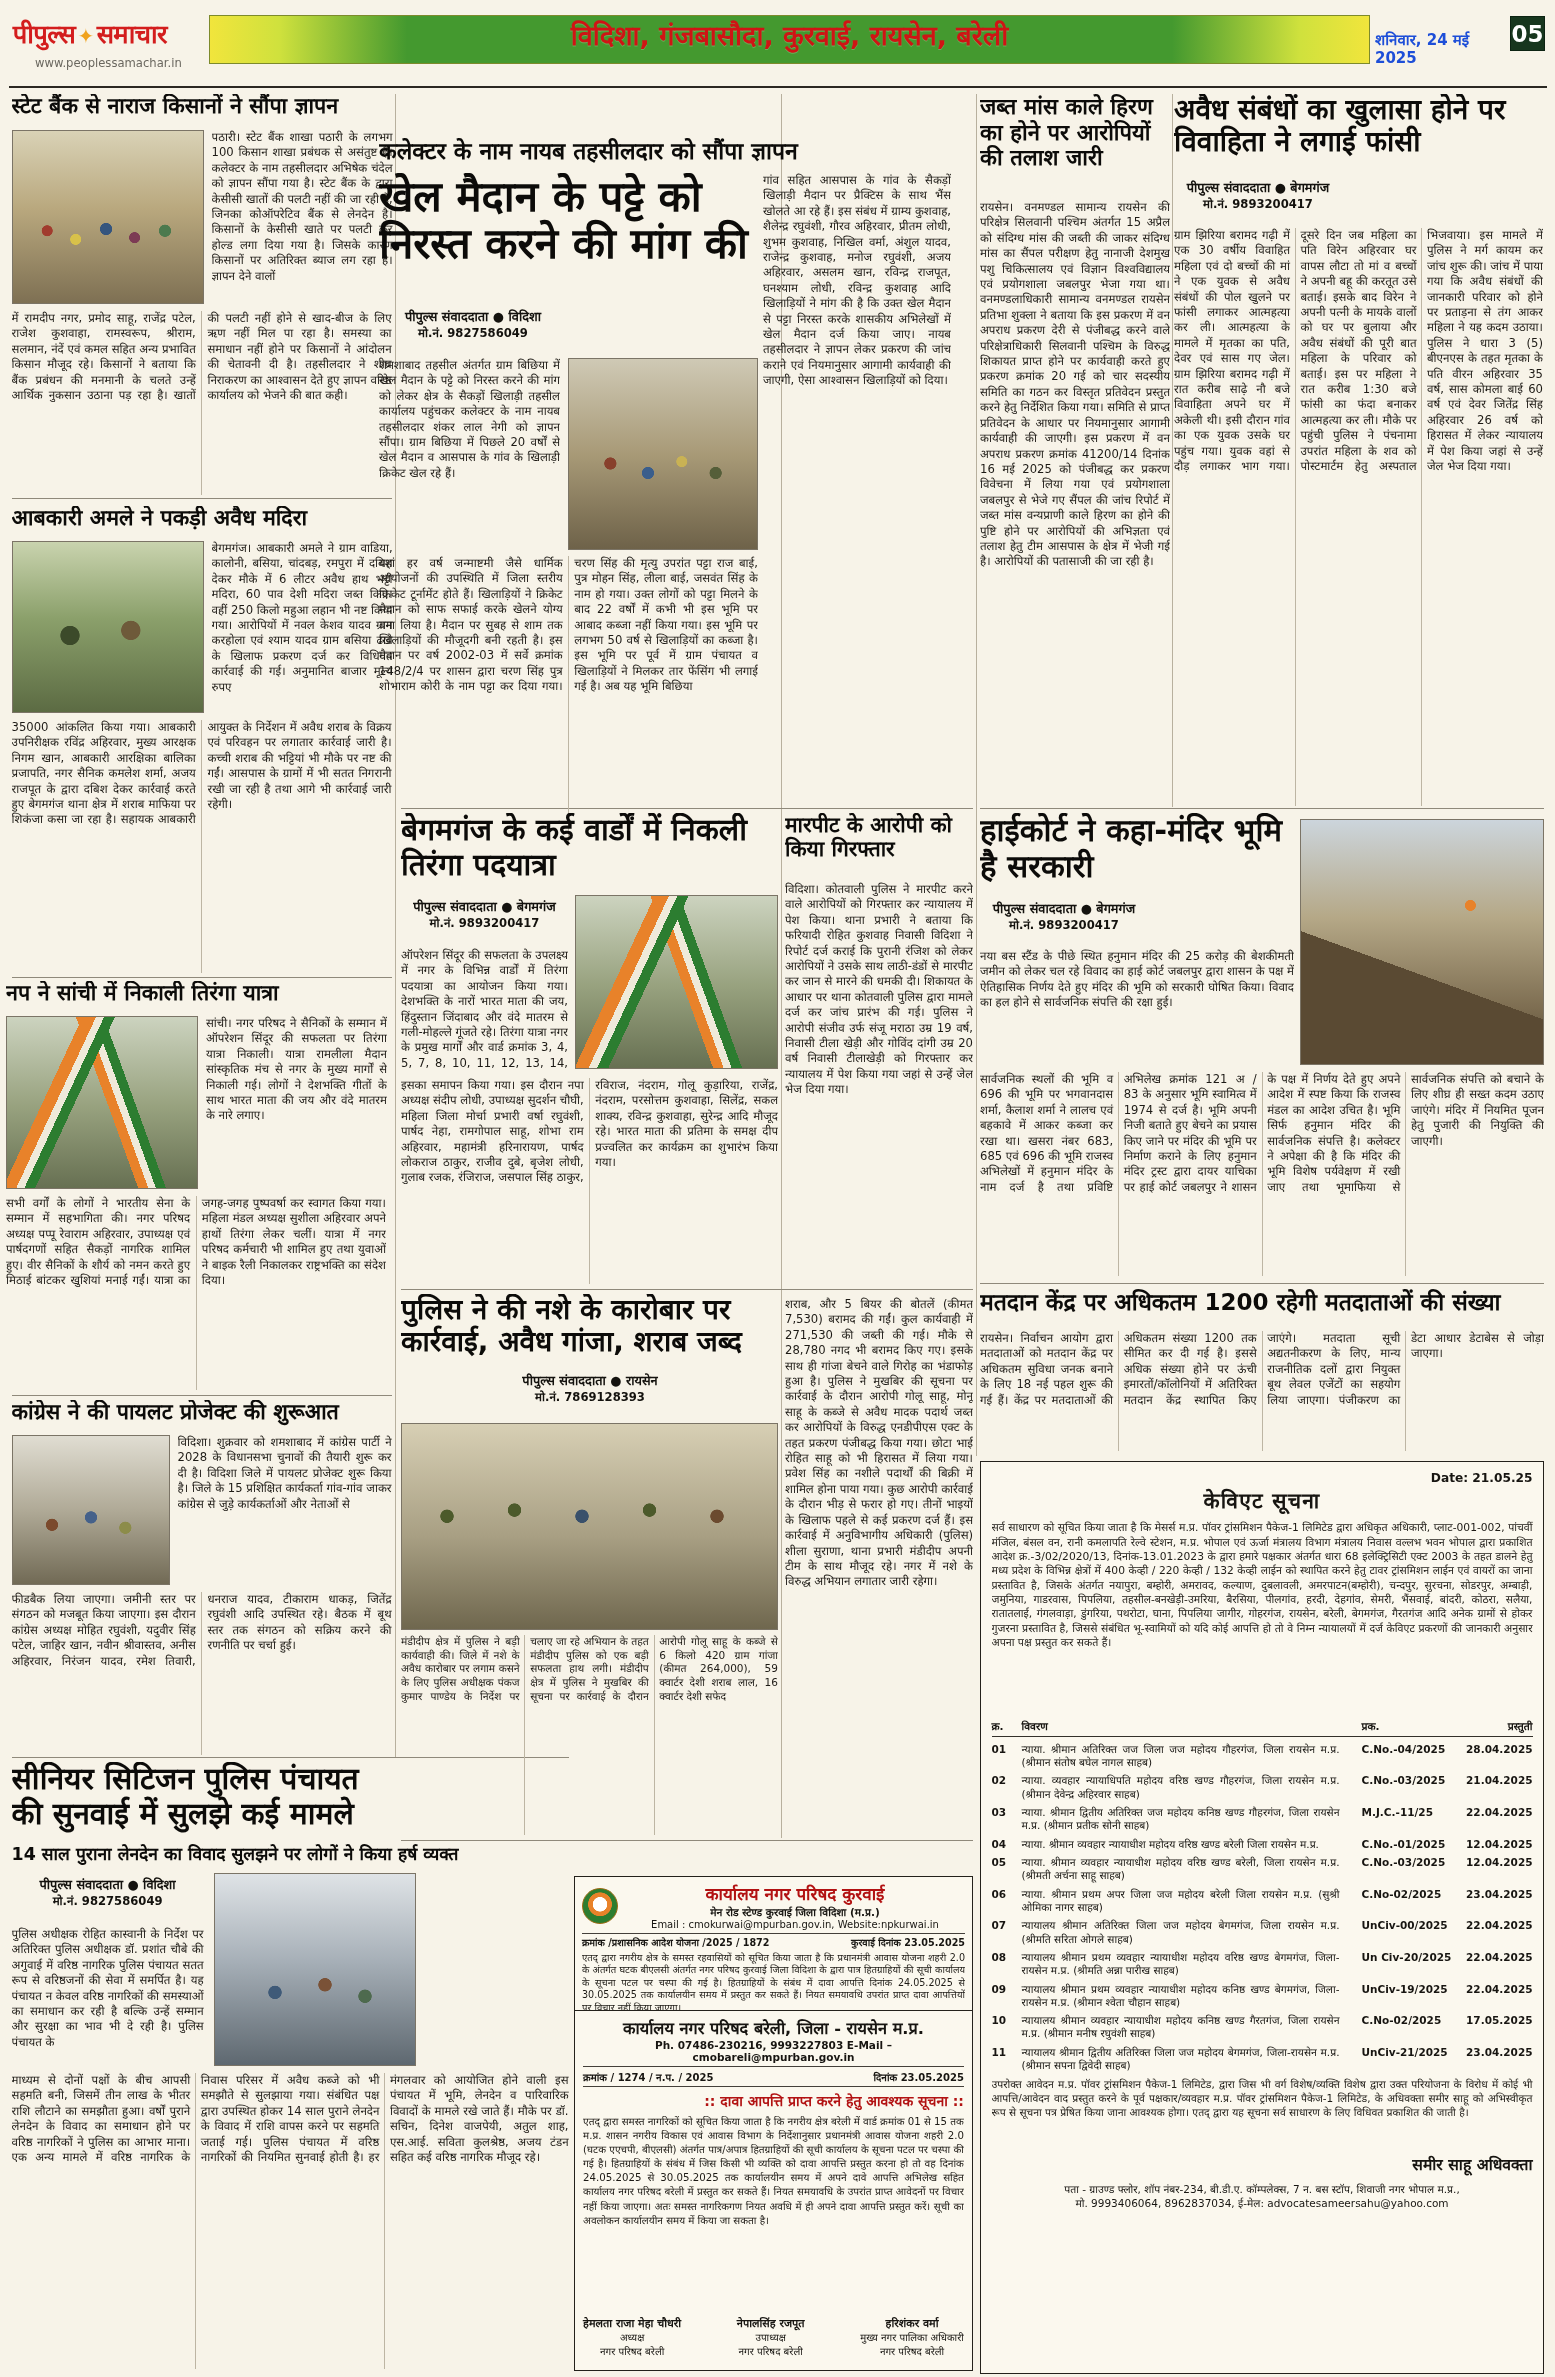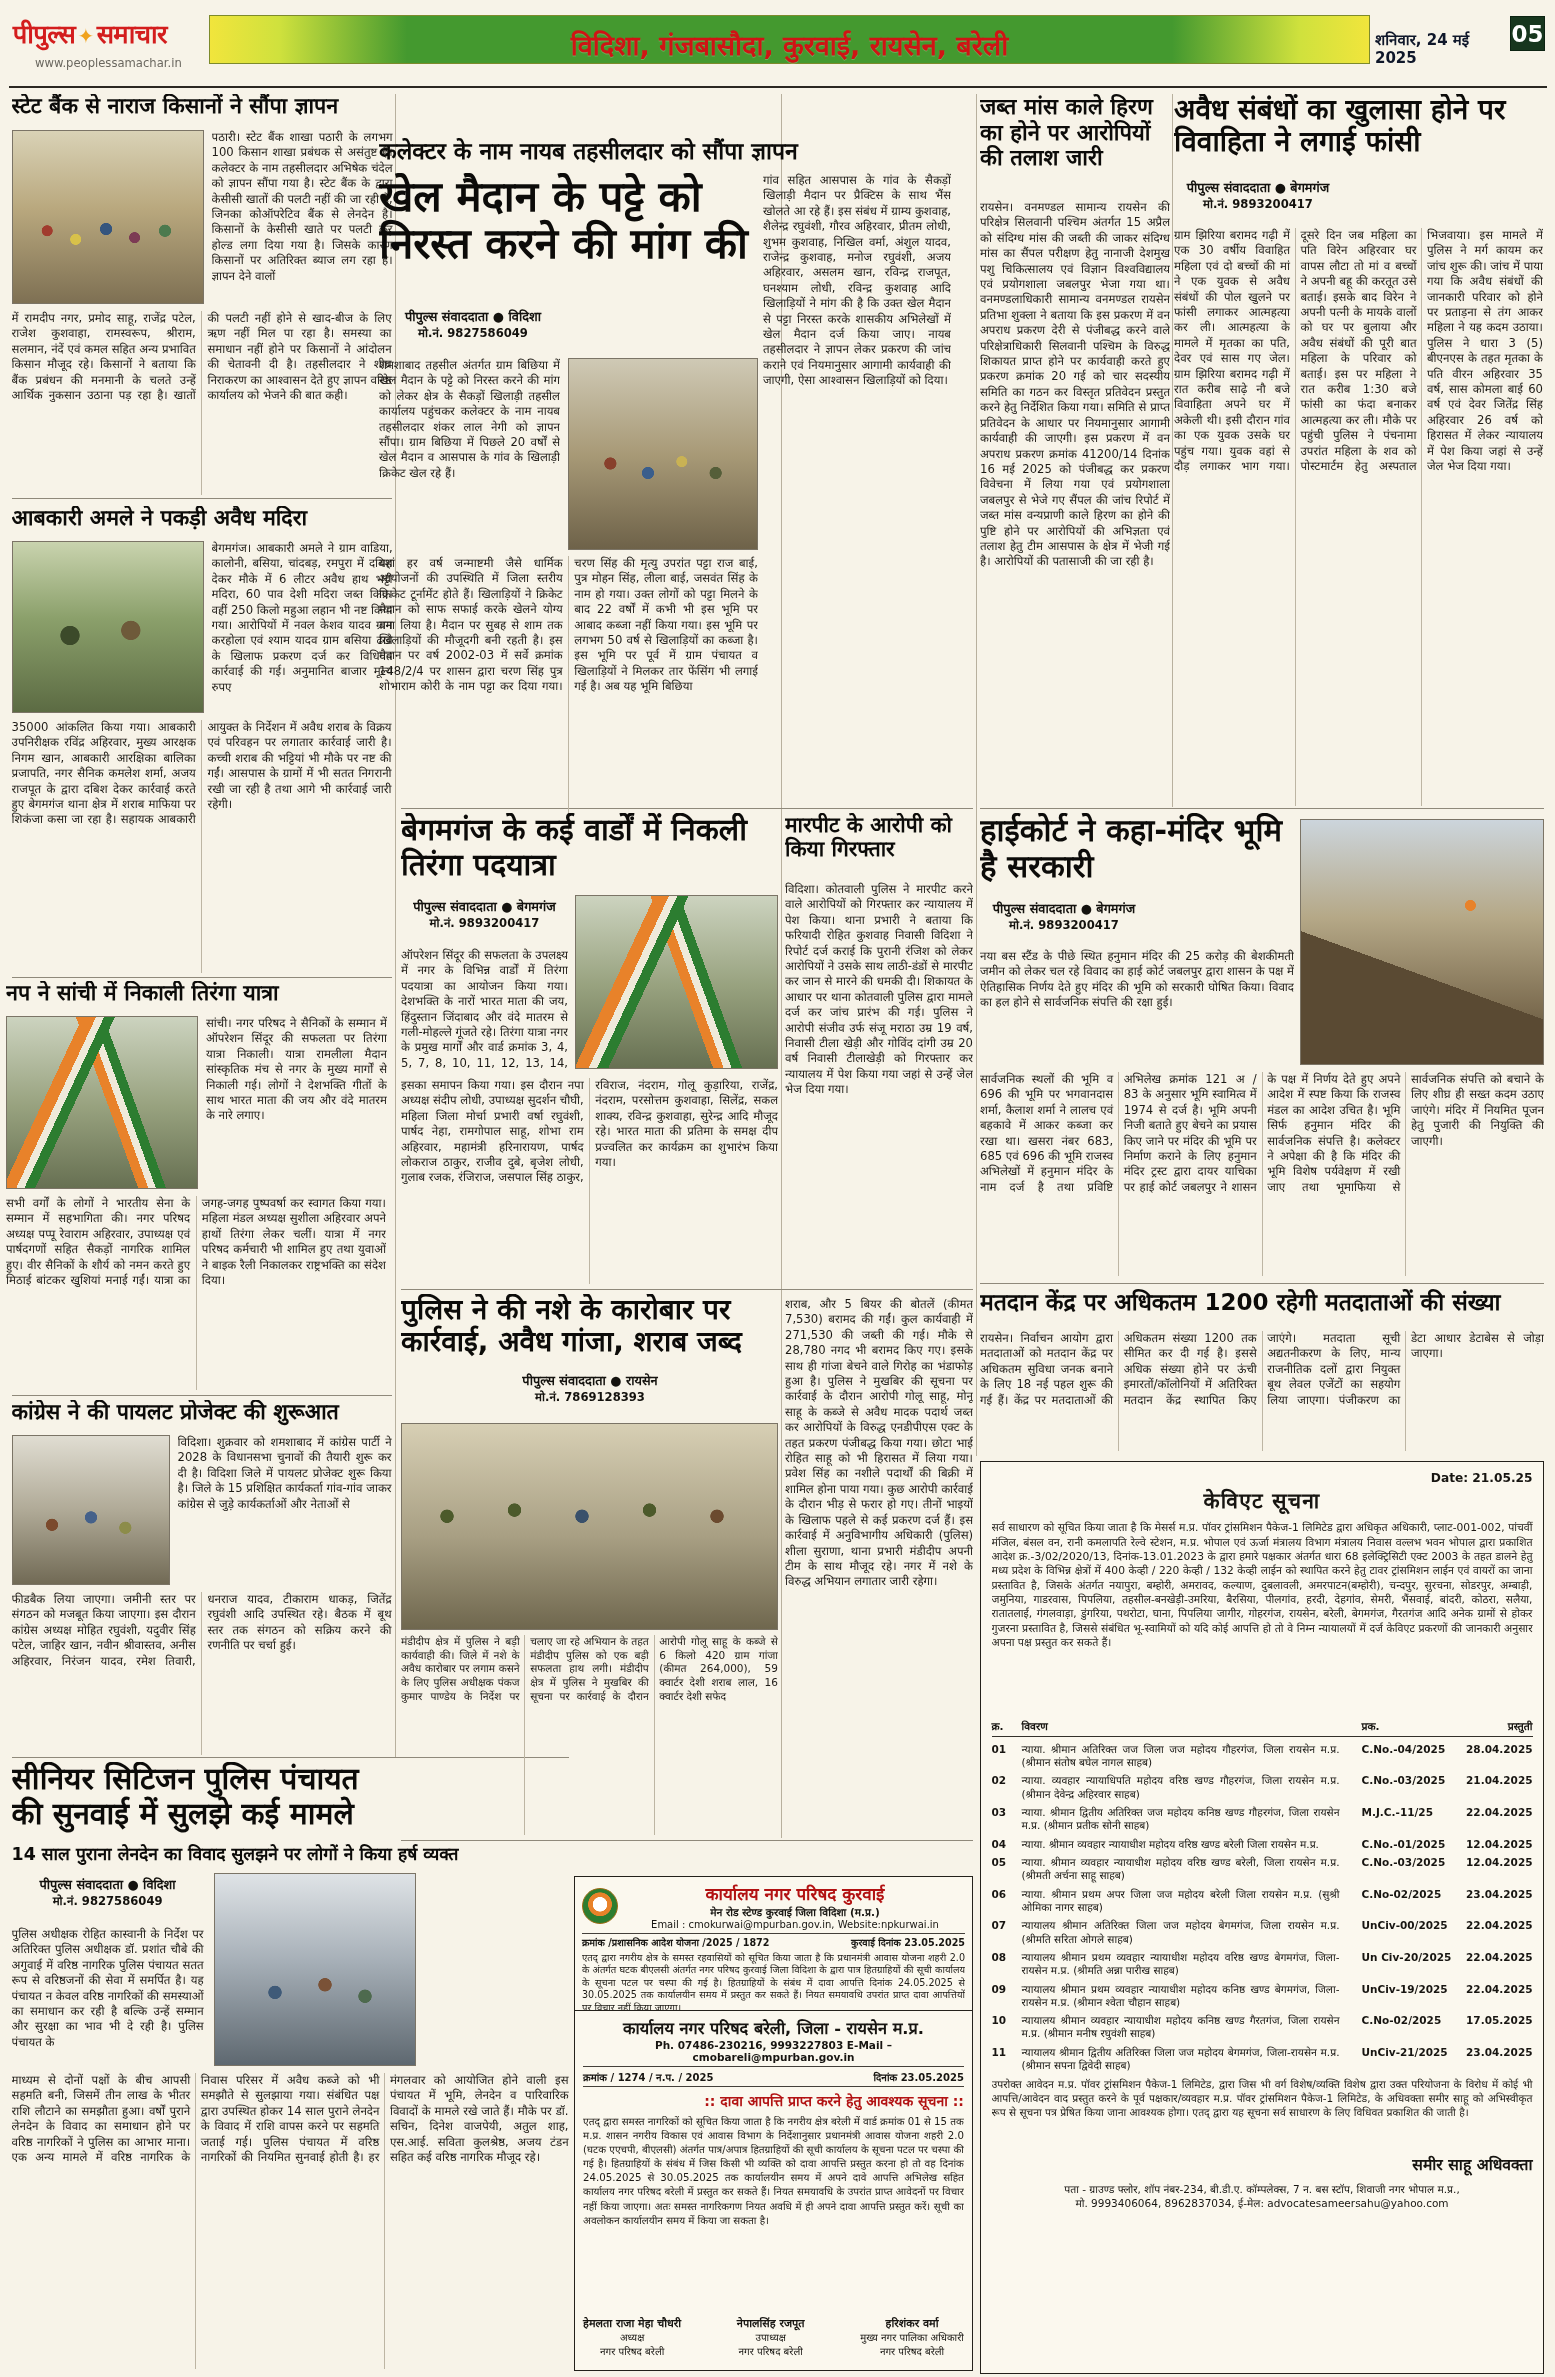--- a/index.html
+++ b/index.html
@@ -55,28 +55,28 @@
     radial-gradient(circle at 30% 42%,#4c5a2b 0 6.4px,transparent 7px),
     radial-gradient(circle at 48% 45%,#39506b 0 6.4px,transparent 7px),
     radial-gradient(circle at 66% 42%,#4c5a2b 0 6.4px,transparent 7px),
     radial-gradient(circle at 84% 45%,#6b4a2f 0 6.4px,transparent 7px),
     linear-gradient(180deg,#d7cfb4 0%,#a89f83 55%,#6f674e 100%);}
   .ph-temple{background:
     linear-gradient(200deg,transparent 0 60%,#5a4a33 60% 100%),
     radial-gradient(circle at 70% 35%,#e8822a 0 5.2px,transparent 5.8px),
     linear-gradient(180deg,#ccd5dc 0%,#b5a887 40%,#7c6c50 78%,#4f4534 100%);}
   .banner{background:linear-gradient(90deg,#f1e53c 0%,#cfe13d 6%,#44992f 17%,#44992f 83%,#cfe13d 94%,#f1e53c 100%);
-    display:flex;align-items:flex-end;justify-content:center;border:0.6px solid #7d8a2c;}
+    display:flex;align-items:flex-start;justify-content:center;border:0.6px solid #7d8a2c;}
   .banner-text{color:#cf1414;font-weight:800;font-size:27px;text-shadow:0 0.6px 0 #fff3;}
   .logo-text{color:#d31d1d;font-weight:800;font-size:25.6px;letter-spacing:-0.6px;}
   .flame{color:#f0a21c;font-size:20px;margin:0 2.3px;}
   .site{color:#6a675f;font-size:11.6px;}
   .pagebox{background:#17361e;color:#fff;font-weight:800;font-size:23px;
     display:flex;align-items:center;justify-content:center;border:1.2px solid #0c2312;}
-  .dateline{font-weight:700;font-size:15px;color:#0f172a;}
+  .dateline{font-weight:700;font-size:15px;color:#1d4ed8;}
   .crow{display:flex;font-size:10.5px;line-height:1.26;margin-bottom:5.2px;}
   .crow .cno{width:30px;flex:none;font-weight:700;}
   .crow .cdesc{flex:1;padding-right:22px;text-align:justify;}
   .crow .ccase{width:100px;flex:none;font-weight:700;}
   .crow .cdate{width:71px;flex:none;text-align:right;font-weight:700;}
   .chead{font-weight:800;border-bottom:1.2px solid #33302a;margin-bottom:5.8px;padding-bottom:2.3px;}
   .sig3{display:flex;justify-content:space-between;text-align:center;}
   .sig3 .nm{font-weight:700;font-size:11px;}
   .sig3 .rl{font-size:10px;}
   .emblem{width:34px;height:34px;border-radius:50%;flex:none;

